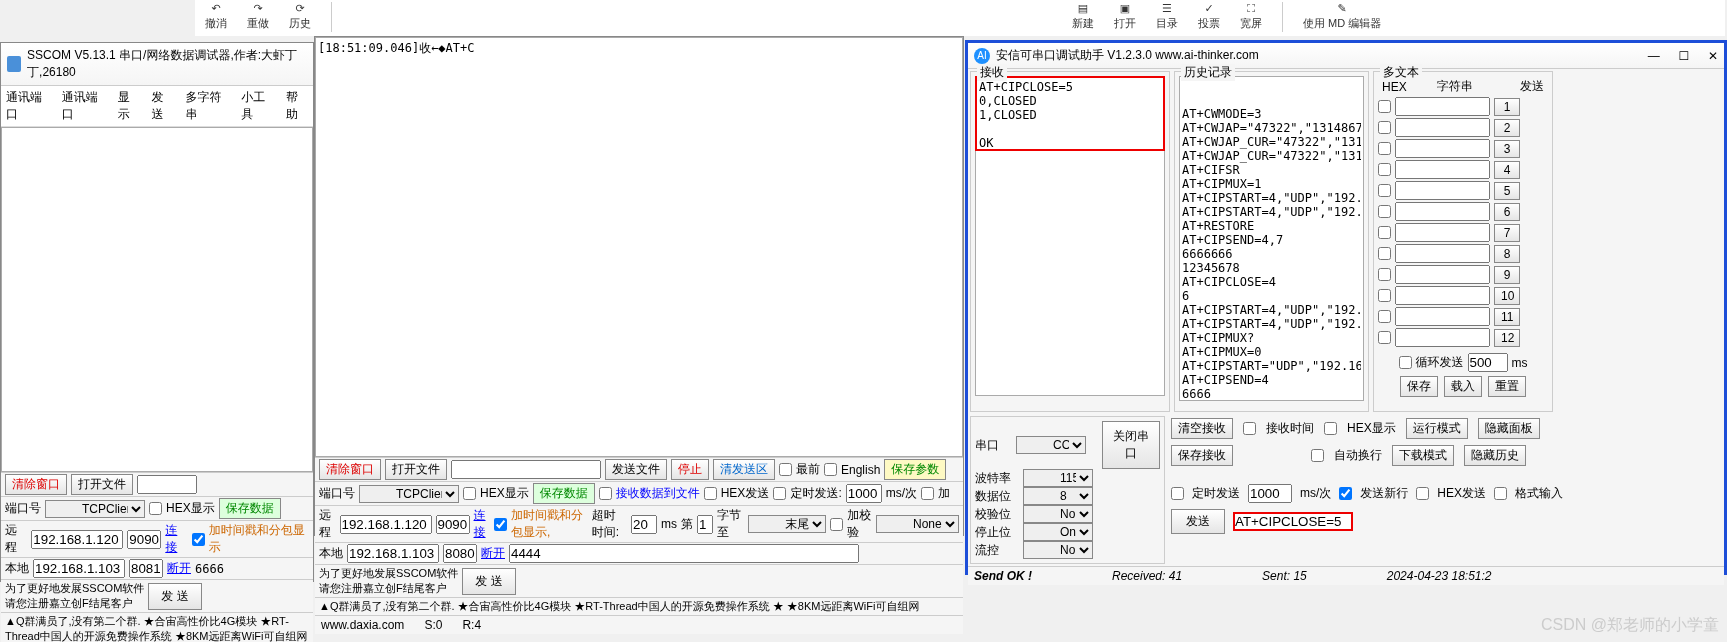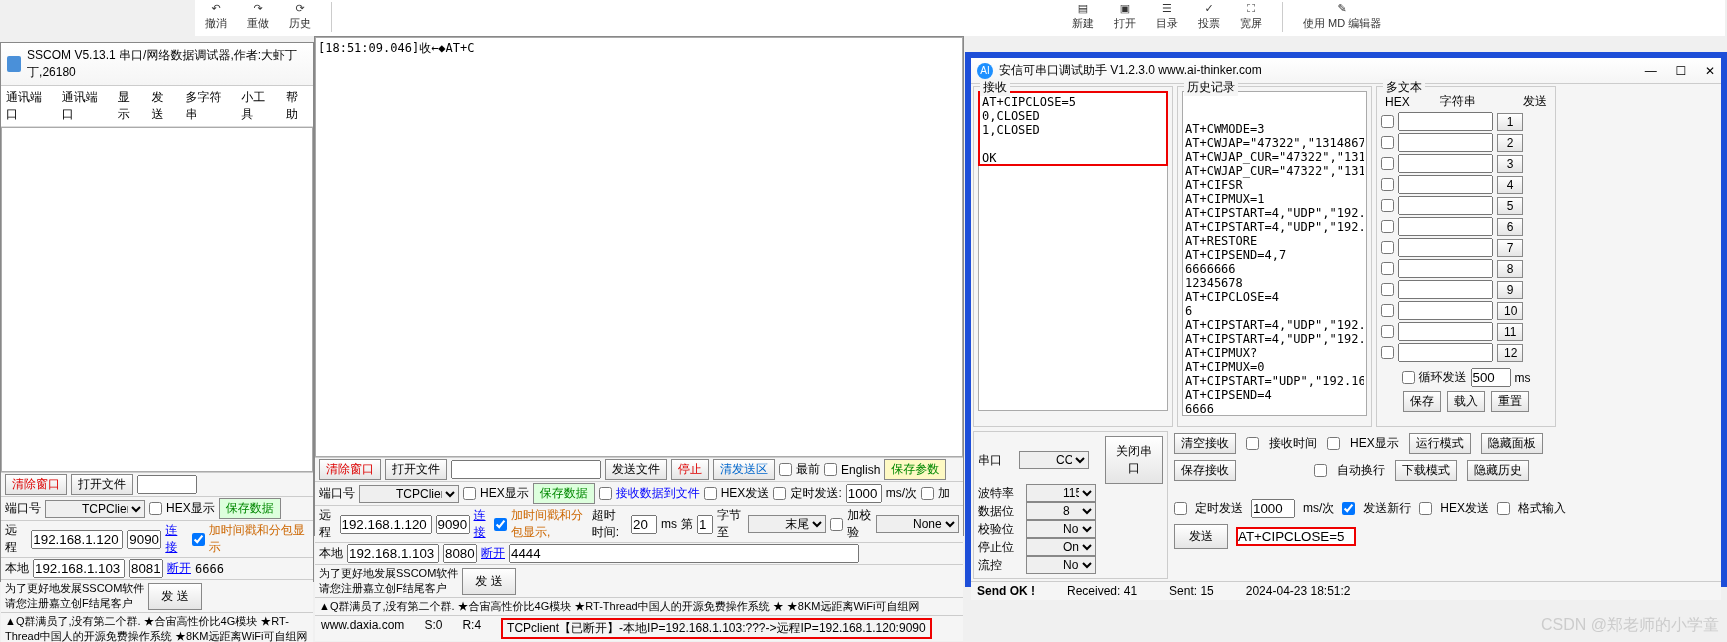--- a/index.html
+++ b/index.html
@@ -192,25 +192,24 @@
 请您注册嘉立创F结尾客户</span>
     <button class="btn" style="padding:4px 12px">发 送</button>
   </div>
   <div class="bottom-row" style="font-size:11px;">
       <span>▲Q群满员了,没有第二个群. ★合宙高性价比4G模块 ★RT-Thread中国人的开源免费操作系统 ★  ★8KM远距离WiFi可自组网</span>
     </div>
   <div class="status">
     <span>www.daxia.com</span>
     <span>S:0</span>
     <span>R:4</span>
-    <span class="redbox" style="padding:0 4px">TCPclient【已断开】-本地IP=192.168.1.103:???-&gt;远程IP=192.168.1.120:9090</span>
   </div>
 </div>
 
-<div class="panel" style="left:965px; top:40px; width:762px; height:535px; border:6px solid #1d4ed8; background:#f5f5f5;margin-top:12px;">
+<div class="panel" style="left:965px; top:40px; width:762px; height:535px; border:3px solid #1d4ed8; background:#f5f5f5;">
   <div class="titlebar">
     <span class="icon icon-ai">AI</span>
     <span>安信可串口调试助手 V1.2.3.0    www.ai-thinker.com</span>
     <span style="flex:1"></span>
     <span>—</span>&nbsp;&nbsp;
     <span>☐</span>&nbsp;&nbsp;
     <span>✕</span>
   </div>
   <div style="display:flex; height:345px;">
 
@@ -372,21 +371,21 @@
           <span>HEX发送</span>
         <input type="checkbox" style="">
           <span>格式输入</span>
       </div>
       <div class="row" style="gap:8px;">
         <button class="btn" style="padding:3px 14px">发送</button>
         <input class="inp redbox" style="width: 120px;" value="AT+CIPCLOSE=5">
       </div>
     </div>
   </div>
-  <div class="status" style="gap:32px;">
+  <div class="status" style="gap:80px;font-style:italic;">
     <span style="font-weight:bold">Send OK !</span>
     <span>Received: 41</span>
     <span>Sent: 15</span>
     <span>2024-04-23 18:51:2</span>
   </div>
 </div>
 
 <div class="watermark">CSDN @郑老师的小学童</div>
 
 </body></html>

